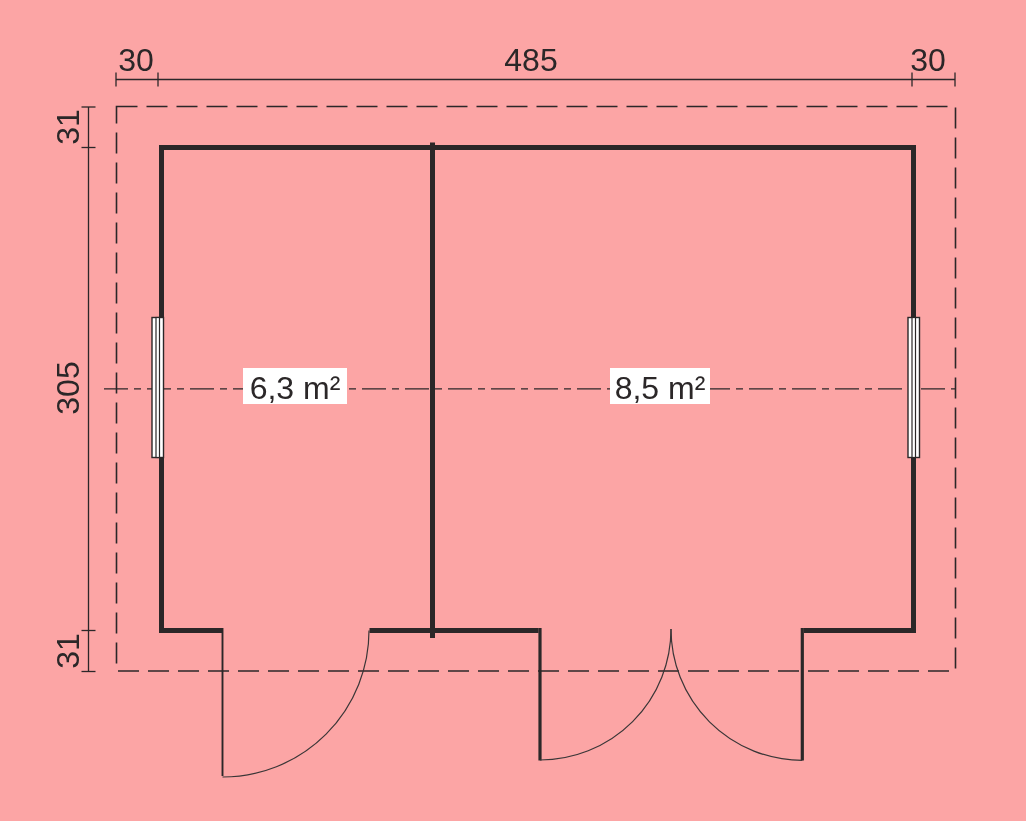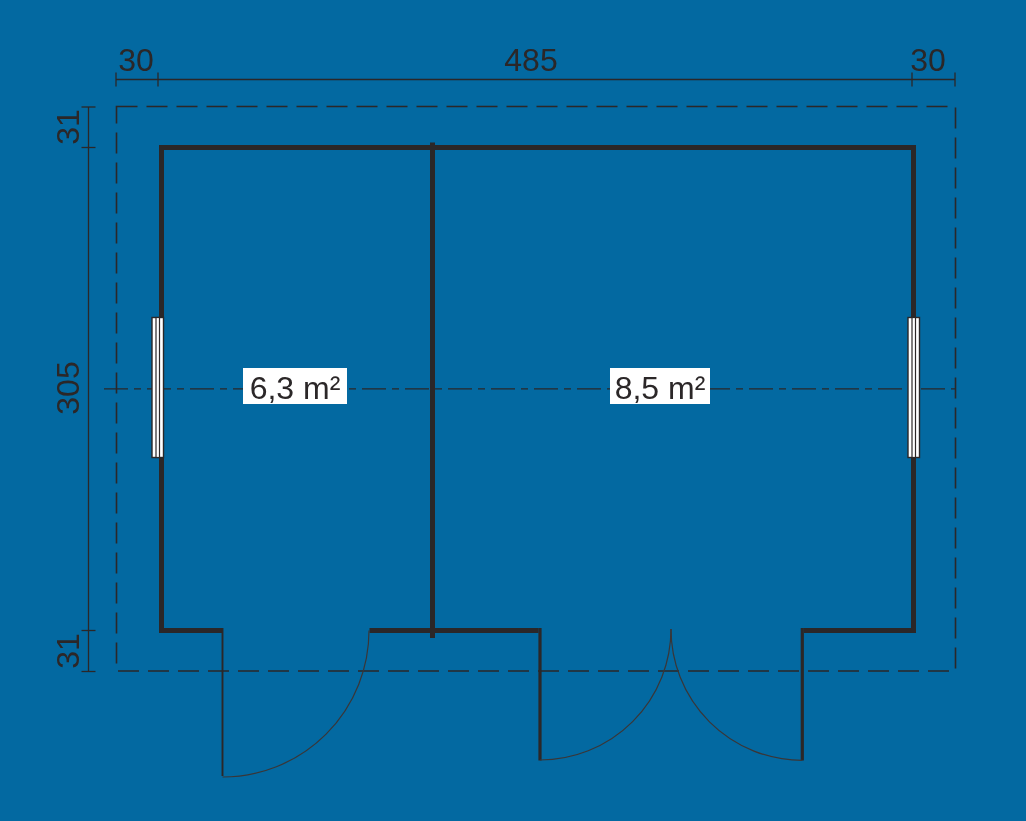--- a/index.html
+++ b/index.html
@@ -4,21 +4,21 @@
 <style>
   html, body {
     margin: 0;
     padding: 0;
     background: #ffffff;
   }
   .canvas {
     position: relative;
     width: 1026px;
     height: 821px;
-    background: #0369a1;
+    background: #fca5a5;
     overflow: hidden;
   }
   svg { display: block; }
 
   .wall        { stroke: #2b2728; stroke-width: 5; fill: none; stroke-linecap: butt; }
   .partition   { stroke: #2b2728; stroke-width: 5; fill: none; }
   .roof-dash   { stroke: #2b2728; stroke-width: 1.6; fill: none; stroke-dasharray: 21 9; }
   .centerline  { stroke: #2b2728; stroke-width: 1.2; fill: none; stroke-dasharray: 24 6 7 6; }
   .dim-line    { stroke: #2b2728; stroke-width: 1.3; fill: none; }
   .dim-tick    { stroke: #2b2728; stroke-width: 1.3; }

